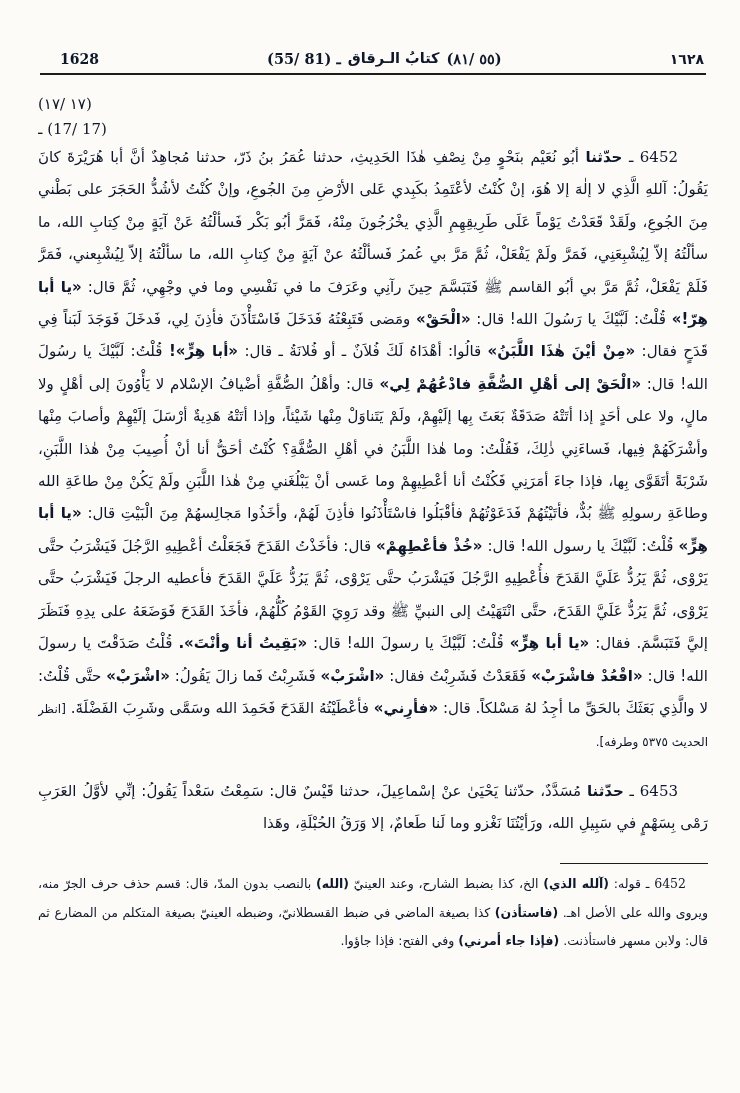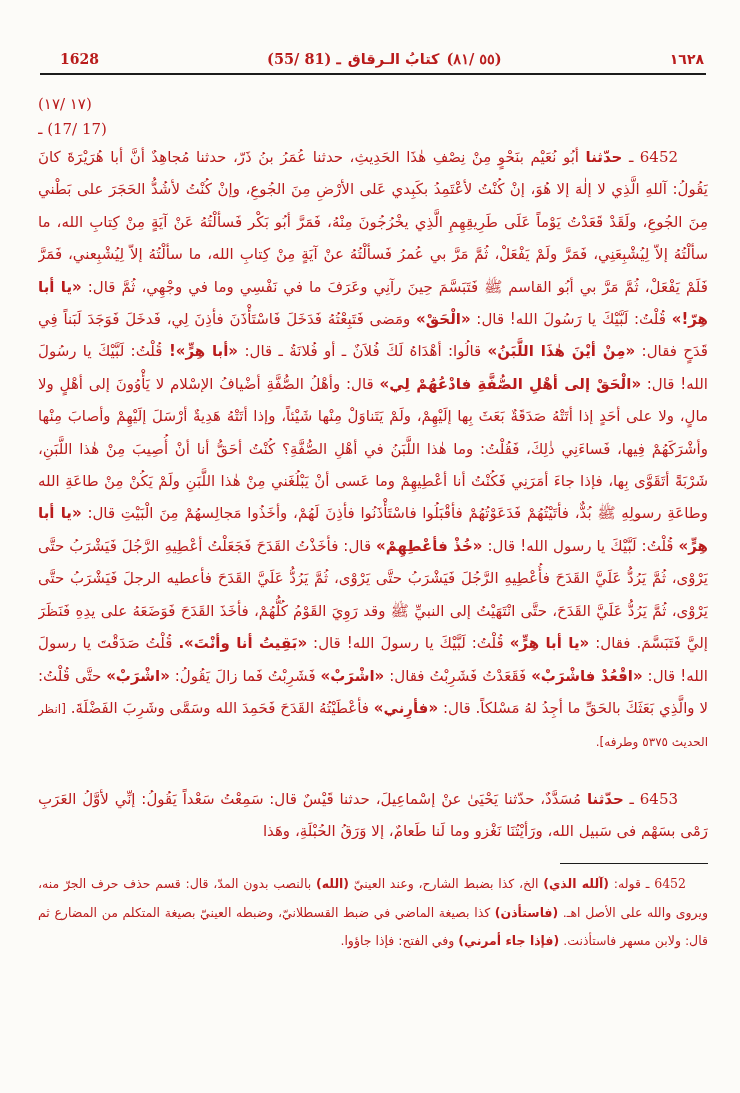--- a/index.html
+++ b/index.html
@@ -1,53 +1,53 @@
 <!DOCTYPE html>
 <html lang="ar"><head>
 <meta charset="utf-8">
 <style>
   html,body{margin:0;padding:0;background:#e8e6e0;}
   .page{
     position:relative;
     width:740px;height:1093px;
     margin:0 auto;
     background:#fcfbf8;
-    color:#b91c1c;
+    color:#0f172a;
     font-family:"DejaVu Sans",sans-serif;
     overflow:hidden;
     box-sizing:border-box;
     padding:0 32px 0 38px;
   }
   
   .page-header{
     display:flex;align-items:flex-end;justify-content:space-between;
     direction:ltr;
     padding:50px 4px 6px 22px;
     font-size:13px;font-weight:bold;
   }
   .pn-latin{font-family:"DejaVu Serif",serif;font-size:14px;font-weight:bold;}
   .pn-arabic{font-size:14px;font-weight:bold;}
-  .kitab-center{display:flex;direction:ltr;align-items:flex-end;gap:7px;font-size:14.5px;font-weight:bold;}
+  .kitab-center{display:flex;direction:ltr;align-items:flex-start;gap:7px;font-size:14.5px;font-weight:bold;}
   .ltrnum{direction:ltr;unicode-bidi:isolate-override;font-family:"DejaVu Serif",serif;}
   .kitab-center .ar{direction:rtl;unicode-bidi:isolate;}
   .header-rule{border-top:2.5px solid #1c1c1c;margin:0 2px;}
   
   main{display:block;height:764px;overflow:hidden;direction:rtl;}
   .bab{
     display:flex;direction:ltr;justify-content:center;align-items:baseline;gap:7px;
     font-size:15px;font-weight:normal;margin:20px 0 3px 0;flex-direction:column;
   }
   .bab .ar{direction:rtl;unicode-bidi:isolate;}
   p.hadith{
     margin:0;
     font-size:15px;line-height:32.4px;
     text-align:justify;text-align-last:right;
     text-indent:30px;
   }
-  p.hadith.second{margin-top:24px;}
+  p.hadith.second{margin-top:16px;}
   span.b{font-weight:bold;}
   span.num{font-weight:normal;font-family:"DejaVu Serif",serif;}
   span.sm{font-size:12px;}
   
   .footnotes{direction:rtl;margin-top:24px;font-size:12.5px;line-height:28.5px;}
   .fn-rule{width:148px;border-top:1.5px solid #1c1c1c;margin-bottom:6px;}
   .footnotes p{margin:0;text-align:justify;text-align-last:right;}
   .footnotes p.indent{text-indent:22px;}
   
   .folio{

